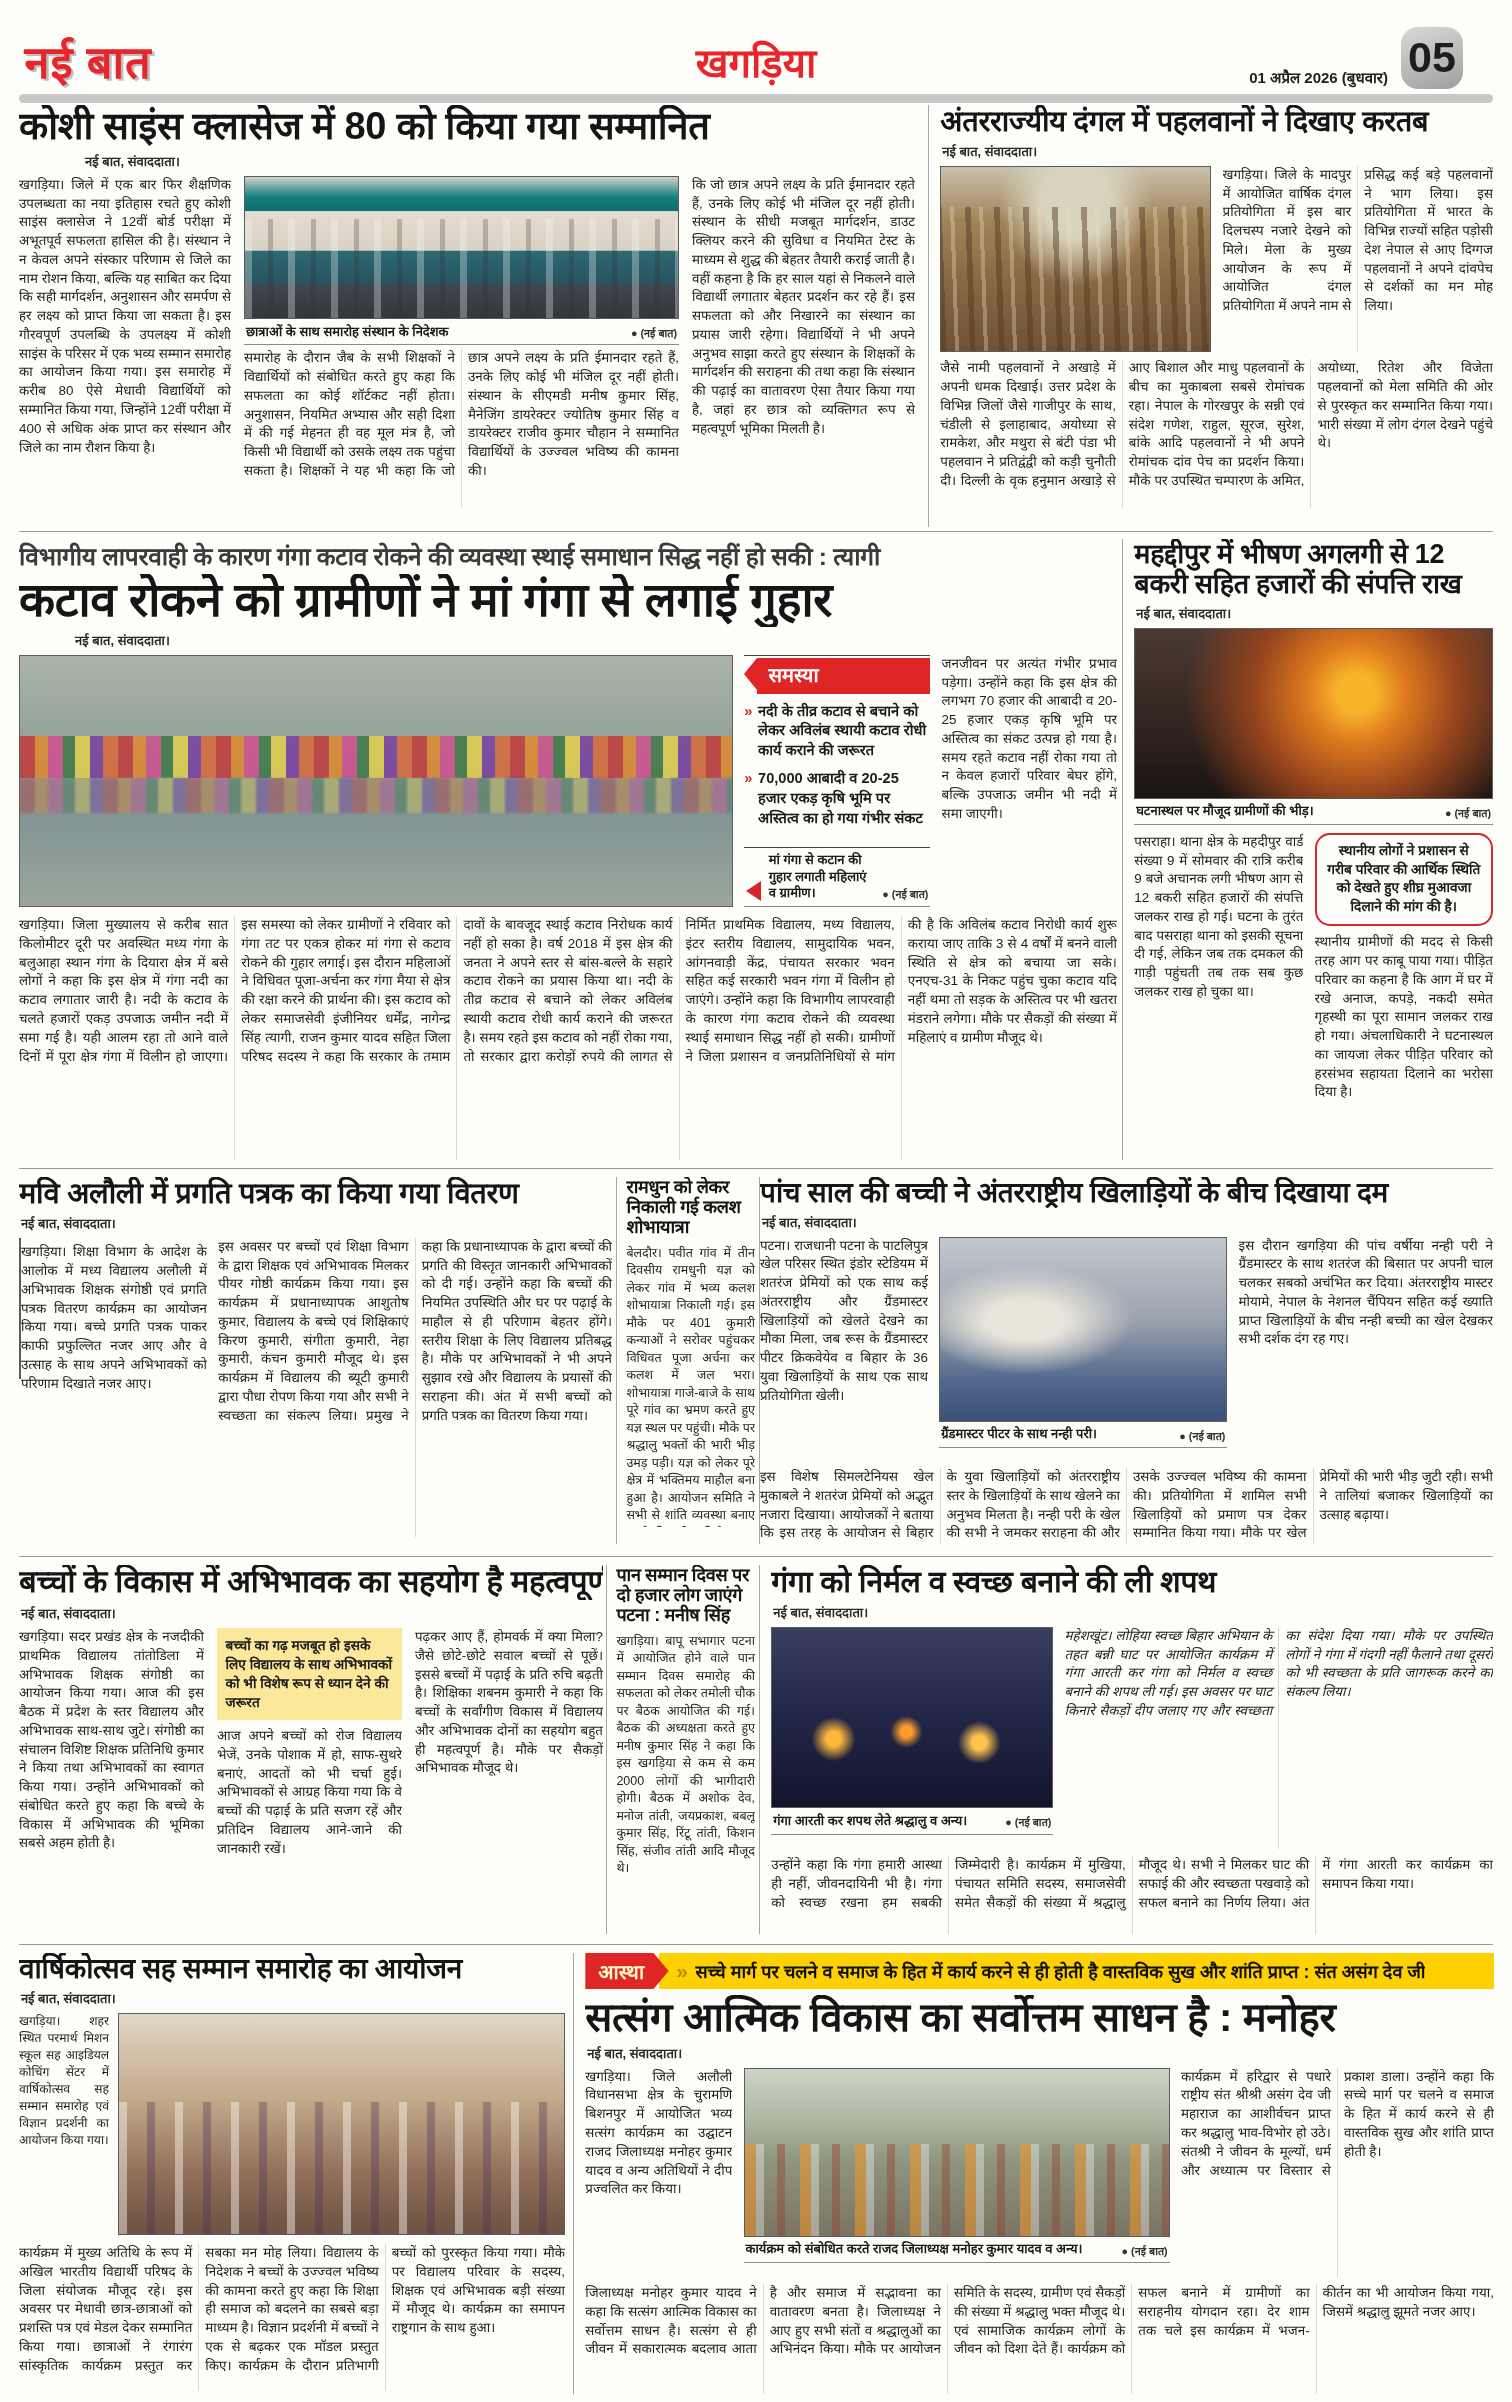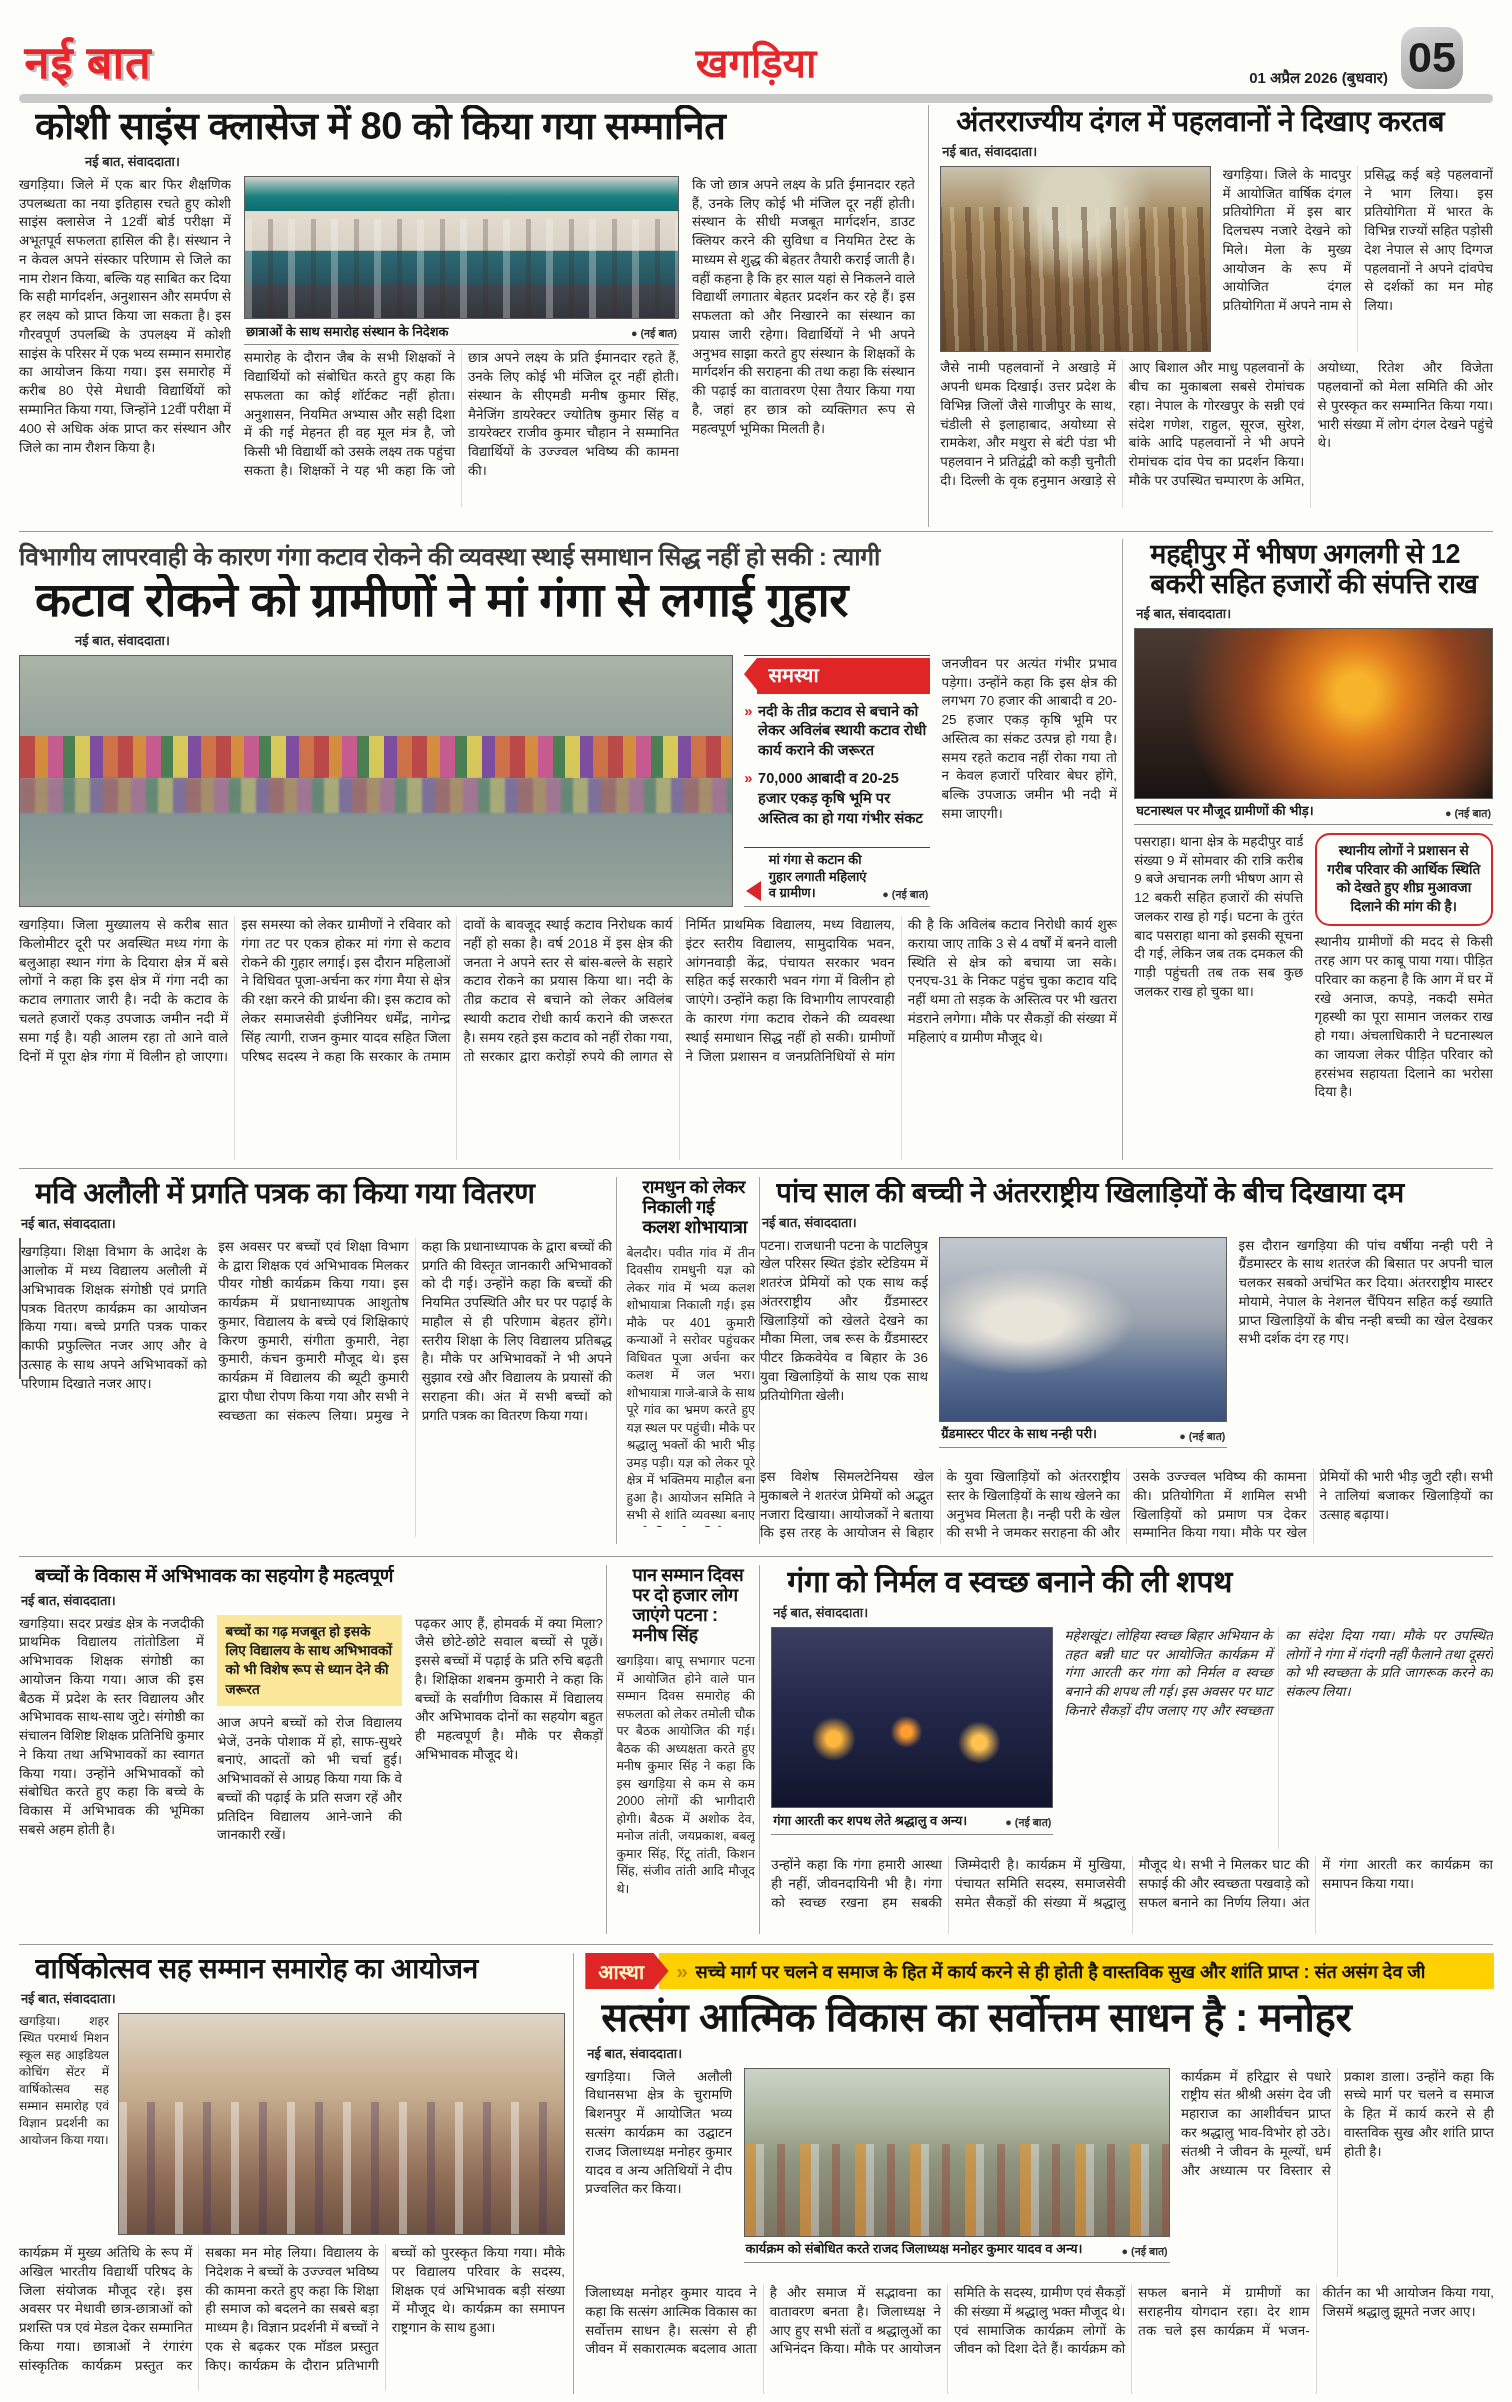--- a/index.html
+++ b/index.html
@@ -23,21 +23,21 @@
   .page-badge {
     position:absolute; right:30px; top:5.6px; width:62px; height:62px;
     background:linear-gradient(160deg,#d9d9d9,#9f9f9f); border-radius:17px;
     display:flex; align-items:center; justify-content:center;
     font-size:43px; font-weight:800; color:#1d1d1d;
   }
   .mast-rule { position:absolute; left:19px; right:19px; top:94px; height:8.5px; background:#c9c9c9; border-radius:4.7px; }
 
   
   .story { position:absolute; overflow:hidden; }
-  .headline { font-weight:800; color:#151515; line-height:1.12; letter-spacing:-0.3px;margin-left:16px; }
+  .headline { font-weight:800; color:#151515; line-height:1.12; letter-spacing:-0.3px; }
   .byline { font-size:13px; font-weight:700; color:#2b2b2b; padding:4.7px 0 5.6px 1.9px; }
   .body-text { font-size:13.4px; line-height:1.4; text-align:justify; color:#1e1e1e; overflow:hidden; }
   .cols-2 { column-count:2; column-gap:13px; column-rule:0.9px solid #d8d8d8; }
   .cols-3 { column-count:3; column-gap:13px; column-rule:0.9px solid #d8d8d8; }
   .cols-4 { column-count:4; column-gap:13px; column-rule:0.9px solid #d8d8d8; }
   .cols-5 { column-count:5; column-gap:13px; column-rule:0.9px solid #d8d8d8; }
   .photo { position:relative; border:0.9px solid #5c5c5c; overflow:hidden; }
   .caption { display:flex; align-items:flex-end; gap:7.5px; padding:4.7px 1.9px; border-bottom:0.9px solid #8a8a8a; }
   .caption-text { font-size:13px; font-weight:700; color:#1b1b1b; flex:1; line-height:1.25; }
   .credit { font-size:10.8px; font-weight:700; color:#333; white-space:nowrap; }
@@ -234,21 +234,21 @@
           <span class="caption-text">ग्रैंडमास्टर पीटर के साथ नन्ही परी।</span>
           <span class="credit">● (नई बात)</span>
         </div>
       </div>
       <div class="body-text" style="flex:1;">इस दौरान खगड़िया की पांच वर्षीया नन्ही परी ने ग्रैंडमास्टर के साथ शतरंज की बिसात पर अपनी चाल चलकर सबको अचंभित कर दिया। अंतरराष्ट्रीय मास्टर मोयामे, नेपाल के नेशनल चैंपियन सहित कई ख्याति प्राप्त खिलाड़ियों के बीच नन्ही बच्ची का खेल देखकर सभी दर्शक दंग रह गए।</div>
     </div>
     <div class="body-text cols-4" style="height:89px; margin-top:7.5px;">इस विशेष सिमलटेनियस खेल मुकाबले ने शतरंज प्रेमियों को अद्भुत नजारा दिखाया। आयोजकों ने बताया कि इस तरह के आयोजन से बिहार के युवा खिलाड़ियों को अंतरराष्ट्रीय स्तर के खिलाड़ियों के साथ खेलने का अनुभव मिलता है। नन्ही परी के खेल की सभी ने जमकर सराहना की और उसके उज्ज्वल भविष्य की कामना की। प्रतियोगिता में शामिल सभी खिलाड़ियों को प्रमाण पत्र देकर सम्मानित किया गया। मौके पर खेल प्रेमियों की भारी भीड़ जुटी रही। सभी ने तालियां बजाकर खिलाड़ियों का उत्साह बढ़ाया।</div>
   </div>
 
   <div class="story" style="left:19px; top:1565px; width:584px; height:369px;">
-    <div class="headline nowrap" style="font-size:19px;">बच्चों के विकास में अभिभावक का सहयोग है महत्वपूर्ण</div>
+    <div class="headline nowrap" style="font-size:31px;">बच्चों के विकास में अभिभावक का सहयोग है महत्वपूर्ण</div>
     <div class="byline">नई बात, संवाददाता।</div>
     <div style="display:flex; gap:13px; height:303px;">
       <div class="body-text" style="width:185px; flex:0 0 auto;">खगड़िया। सदर प्रखंड क्षेत्र के नजदीकी प्राथमिक विद्यालय तांतोडिला में अभिभावक शिक्षक संगोष्ठी का आयोजन किया गया। आज की इस बैठक में प्रदेश के स्तर विद्यालय और अभिभावक साथ-साथ जुटे। संगोष्ठी का संचालन विशिष्ट शिक्षक प्रतिनिधि कुमार ने किया तथा अभिभावकों का स्वागत किया गया। उन्होंने अभिभावकों को संबोधित करते हुए कहा कि बच्चे के विकास में अभिभावक की भूमिका सबसे अहम होती है।</div>
       <div style="width:185px; flex:0 0 auto; display:flex; flex-direction:column;">
         <div class="highlight-box">बच्चों का गढ़ मजबूत हो इसके लिए विद्यालय के साथ अभिभावकों को भी विशेष रूप से ध्यान देने की जरूरत</div>
         <div class="body-text" style="flex:1;">आज अपने बच्चों को रोज विद्यालय भेजें, उनके पोशाक में हो, साफ-सुथरे बनाएं, आदतों को भी चर्चा हुई। अभिभावकों से आग्रह किया गया कि वे बच्चों की पढ़ाई के प्रति सजग रहें और प्रतिदिन विद्यालय आने-जाने की जानकारी रखें।</div>
       </div>
       <div class="body-text" style="flex:1;">पढ़कर आए हैं, होमवर्क में क्या मिला? जैसे छोटे-छोटे सवाल बच्चों से पूछें। इससे बच्चों में पढ़ाई के प्रति रुचि बढ़ती है। शिक्षिका शबनम कुमारी ने कहा कि बच्चों के सर्वांगीण विकास में विद्यालय और अभिभावक दोनों का सहयोग बहुत ही महत्वपूर्ण है। मौके पर सैकड़ों अभिभावक मौजूद थे।</div>
     </div>
   </div>

